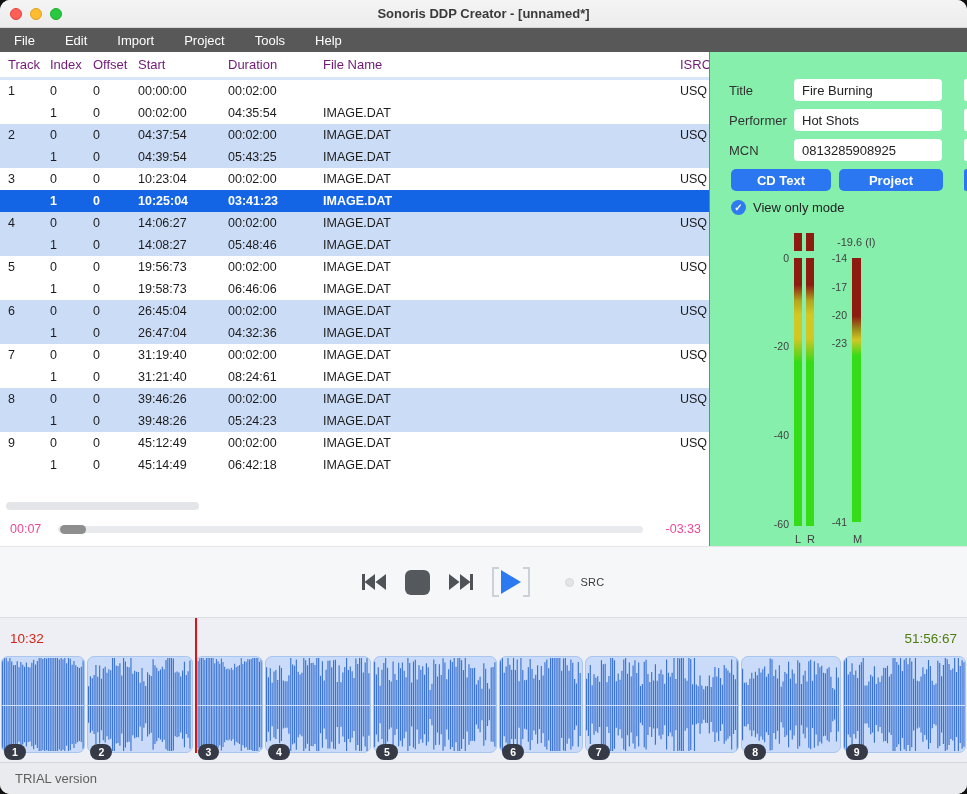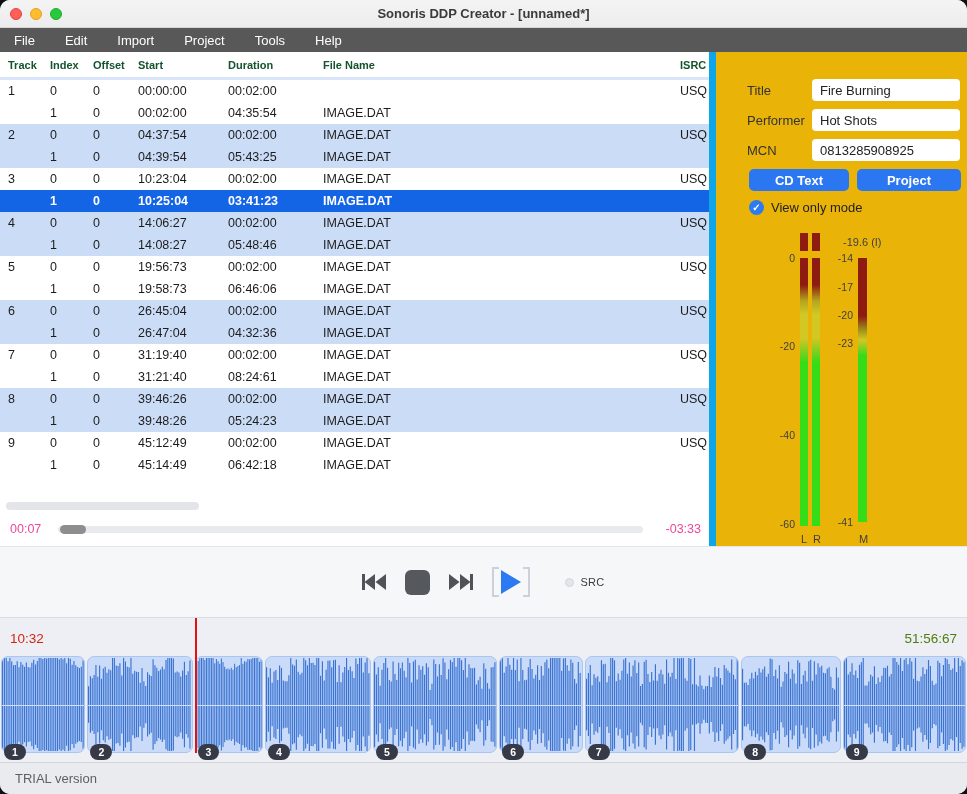--- a/index.html
+++ b/index.html
@@ -15,25 +15,25 @@
   .light.green { background:#28c840; border:0.5px solid #1dad2b; }
   .win-title { font-size:13px; font-weight:700; color:#3a3a3a; }
 
   
   .menubar { height:24px; flex:0 0 24px; background:#585858; display:flex; align-items:center; padding-left:12px; gap:26px; }
   .menu-item { color:#fff; font-size:13px; padding:2px 2px; }
 
   
   .content { height:494px; flex:0 0 494px; display:flex; }
   .left-panel { width:709px; flex:0 0 709px; background:#fff; position:relative; overflow:hidden; }
-  .right-panel { width:258px; flex:0 0 258px; background:#eab308; border-left:7px solid #0ea5e9; position:relative;padding-left:12px; }
+  .right-panel { width:258px; flex:0 0 258px; background:#86efac; border-left:1px solid #0ea5e9; position:relative; }
 
   
   .tgrid { display:grid; grid-template-columns:42px 43px 45px 90px 95px 357px 1fr; padding-left:8px; align-items:center; }
-  .thead { height:25px; font-size:11px; font-weight:700; color:#14532d; }
+  .thead { height:25px; font-size:13px; font-weight:400; color:#701a75; }
   .head-strip { height:3px; background:#d9e5f8; }
   .trow { height:22px; font-size:12.5px; color:#1c1c1c; }
   .trow.alt { background:#cbdcf6; }
   .trow.selected { background:#1464e6; color:#fff; font-weight:700; }
   .td { overflow:hidden; white-space:nowrap; }
 
   
   .hscroll { position:absolute; left:0; right:0; bottom:36px; height:8px; }
   .hscroll-thumb { position:absolute; left:6px; top:0; width:193px; height:8px; border-radius:4px; background:#e4e5e8; }
   .seek-row { position:absolute; left:0; right:0; bottom:6px; height:22px; display:flex; align-items:center; padding:0 8px 0 10px; }

